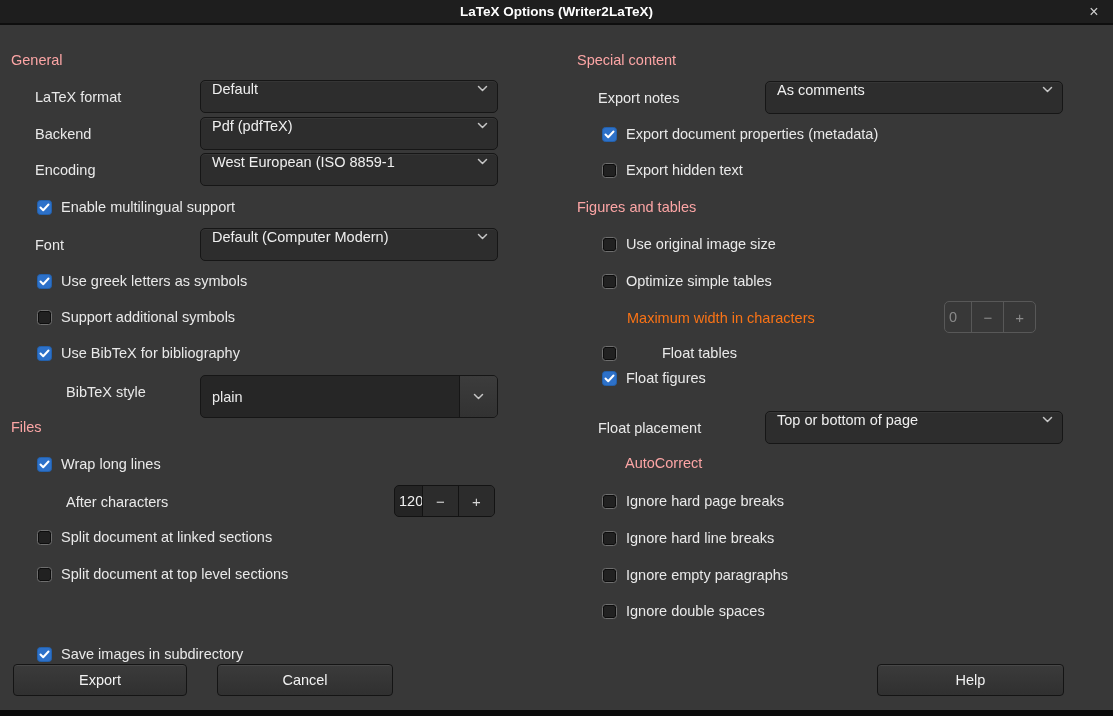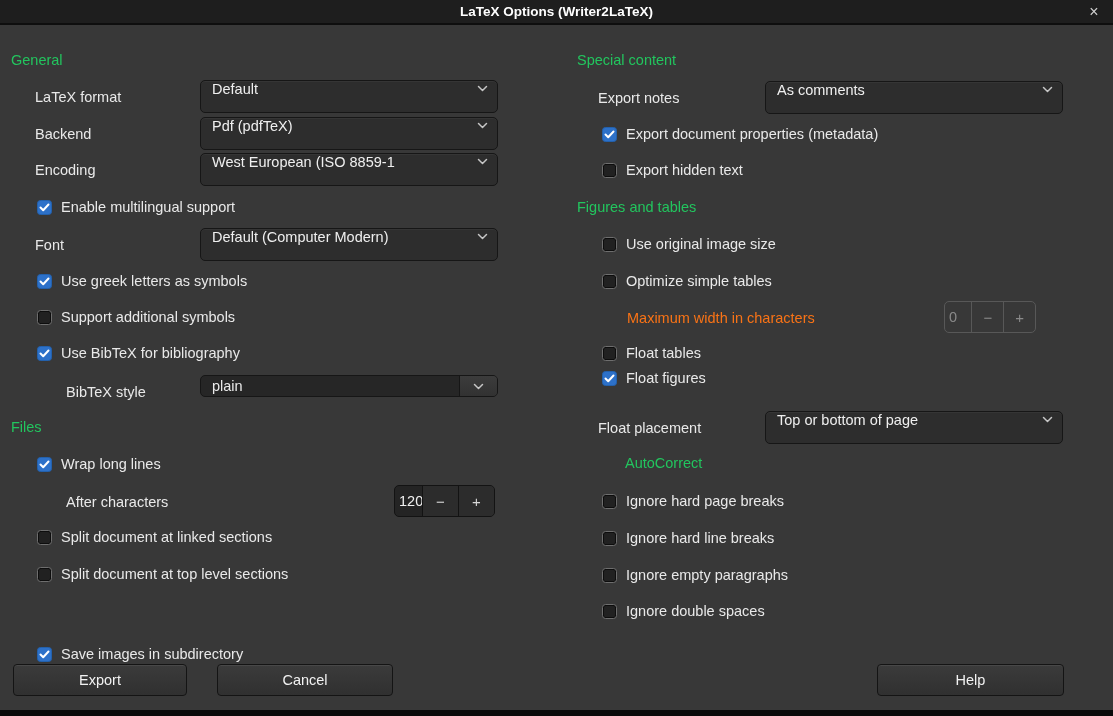--- a/index.html
+++ b/index.html
@@ -13,40 +13,40 @@
     background:#1e1e1e; border-bottom:2px solid #0e0e0e;
     display:flex; align-items:center; justify-content:center;
     font-weight:bold; font-size:13.5px; color:#ffffff; box-sizing:border-box;
   }
   .closebtn{
     position:absolute; right:6px; top:0; width:26px; height:23px;
     display:flex; align-items:center; justify-content:center;
     color:#cfcfcf; font-size:16px; font-weight:normal; cursor:pointer;
   }
   .bottomstrip{position:absolute; left:0; top:710px; width:100%; height:6px; background:#0a0a0a;}
-  .sec{position:absolute; height:20px; display:flex; align-items:center; color:#22c55e;}
+  .sec{position:absolute; height:20px; display:flex; align-items:center; color:#fca5a5;}
   .lbl{position:absolute; height:33px; display:flex; align-items:center; white-space:nowrap;}
   .lbl.disabled{color:#f97316;}
   .cbrow{position:absolute; height:32px; display:flex; align-items:center; white-space:nowrap; cursor:default;}
   .cb{
     width:15px; height:15px; border-radius:3.5px; margin-right:9px; flex:none;
     box-sizing:border-box; display:flex; align-items:center; justify-content:center;
   }
   .cb.checked{background:#2d71c9; border:1px solid #2361ad;}
   .cb.unchecked{background:#212121; border:1px solid #6e6e6e; box-shadow:inset 0 0 0 1px #0d0d0d;}
   .dd{
     position:absolute; width:298px; height:33px; box-sizing:border-box;
     background:#2d2d2d; border:1px solid #161616; border-radius:5px;
     display:flex; align-items:center; padding:0 9px 16px 11px;
     box-shadow:inset 0 1px 0 rgba(255,255,255,0.04); cursor:pointer;
   }
   .dd .val{flex:1; white-space:nowrap; overflow:hidden; color:#efefef;}
   .dd .chev{flex:none; margin-left:6px; display:flex; align-items:center;}
   .combo{
-    position:absolute; width:298px; height:22px; box-sizing:border-box;
+    position:absolute; width:298px; height:43px; box-sizing:border-box;
     border:1px solid #161616; border-radius:5px; background:#262626;
     display:flex; align-items:stretch; overflow:hidden;
   }
   .combo .val{flex:1; display:flex; align-items:center; padding:0 11px; white-space:nowrap; overflow:hidden;}
   .combo .dbtn{
     flex:none; width:37px; background:linear-gradient(#3c3c3c,#323232);
     border-left:1px solid #161616; display:flex; align-items:center; justify-content:center; cursor:pointer;
   }
   .spinner{
     position:absolute; height:32px; box-sizing:border-box;
@@ -240,21 +240,21 @@
     <span>Optimize simple tables</span>
   </div>
 
   <div class="lbl disabled" style="left:627px; top:301px;">Maximum width in characters</div>
   <div class="spinner disabled" style="left:944px; top:301px; width:92px;">
     <span class="sval" style="width:24px;">0</span>
     <span class="sbtn" style="width:33px;">−</span>
     <span class="sbtn" style="width:33px;">+</span>
   </div>
 
-  <div class="cbrow" style="left:602px; top:337px;">
+  <div class="cbrow" style="left:602px; top:337px;gap:36px;">
     <span class="cb unchecked"></span>
     <span>Float tables</span>
   </div>
 
   <div class="cbrow" style="left:602px; top:362px;">
     <span class="cb checked">
         <svg width="11" height="9" viewBox="0 0 11 9">
           <path d="M1.5 4.5 L4.2 7.2 L9.5 1.5" stroke="#ffffff" stroke-width="2" fill="none" stroke-linecap="round" stroke-linejoin="round"></path>
         </svg>
       </span>

